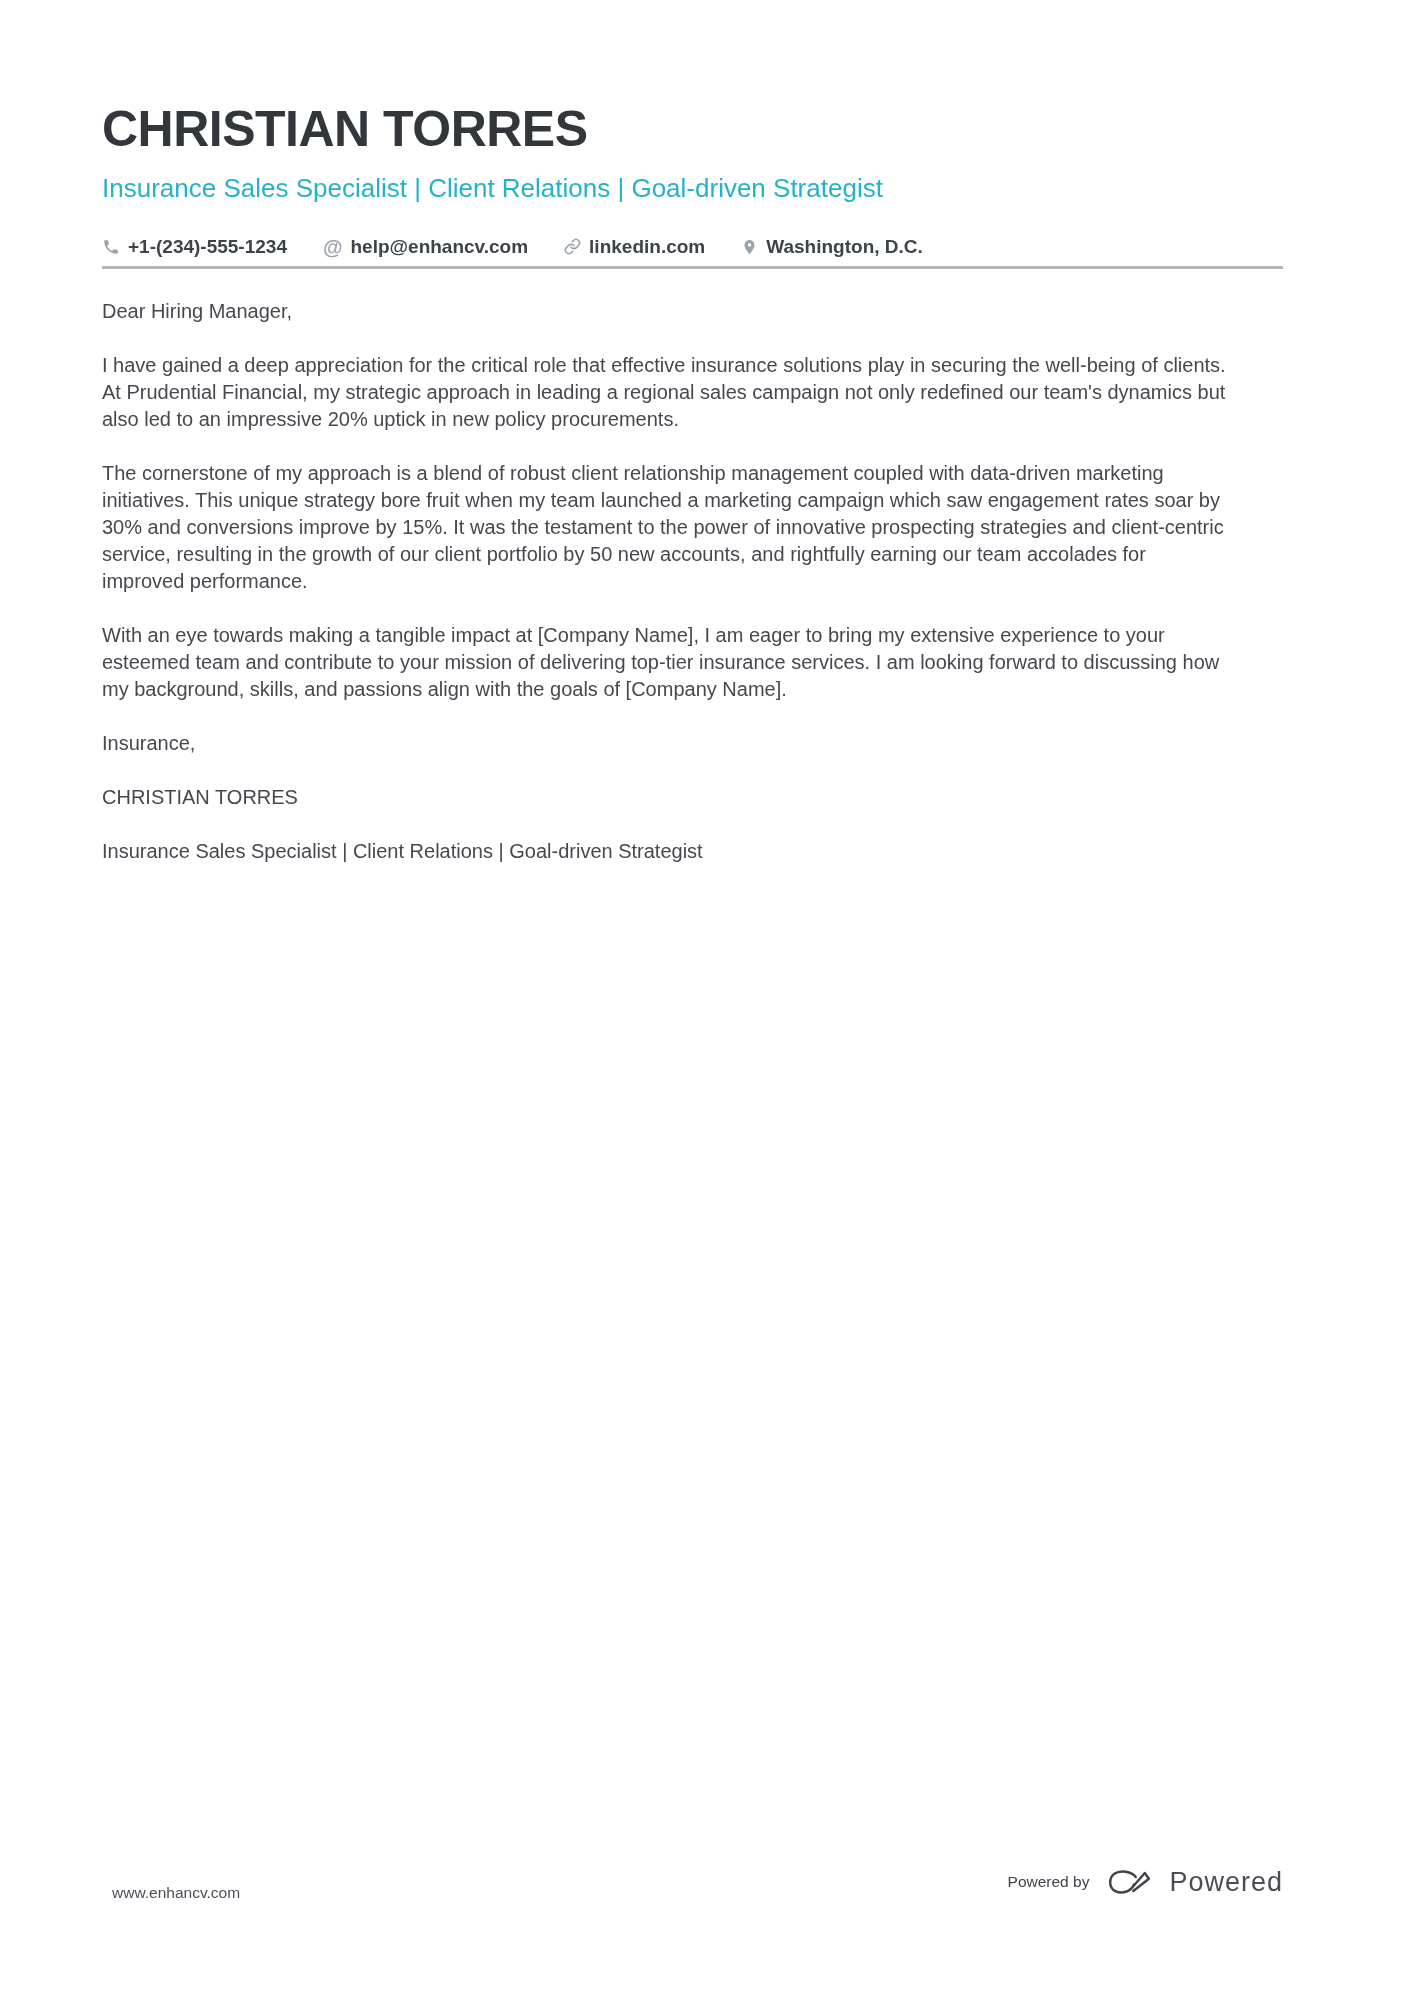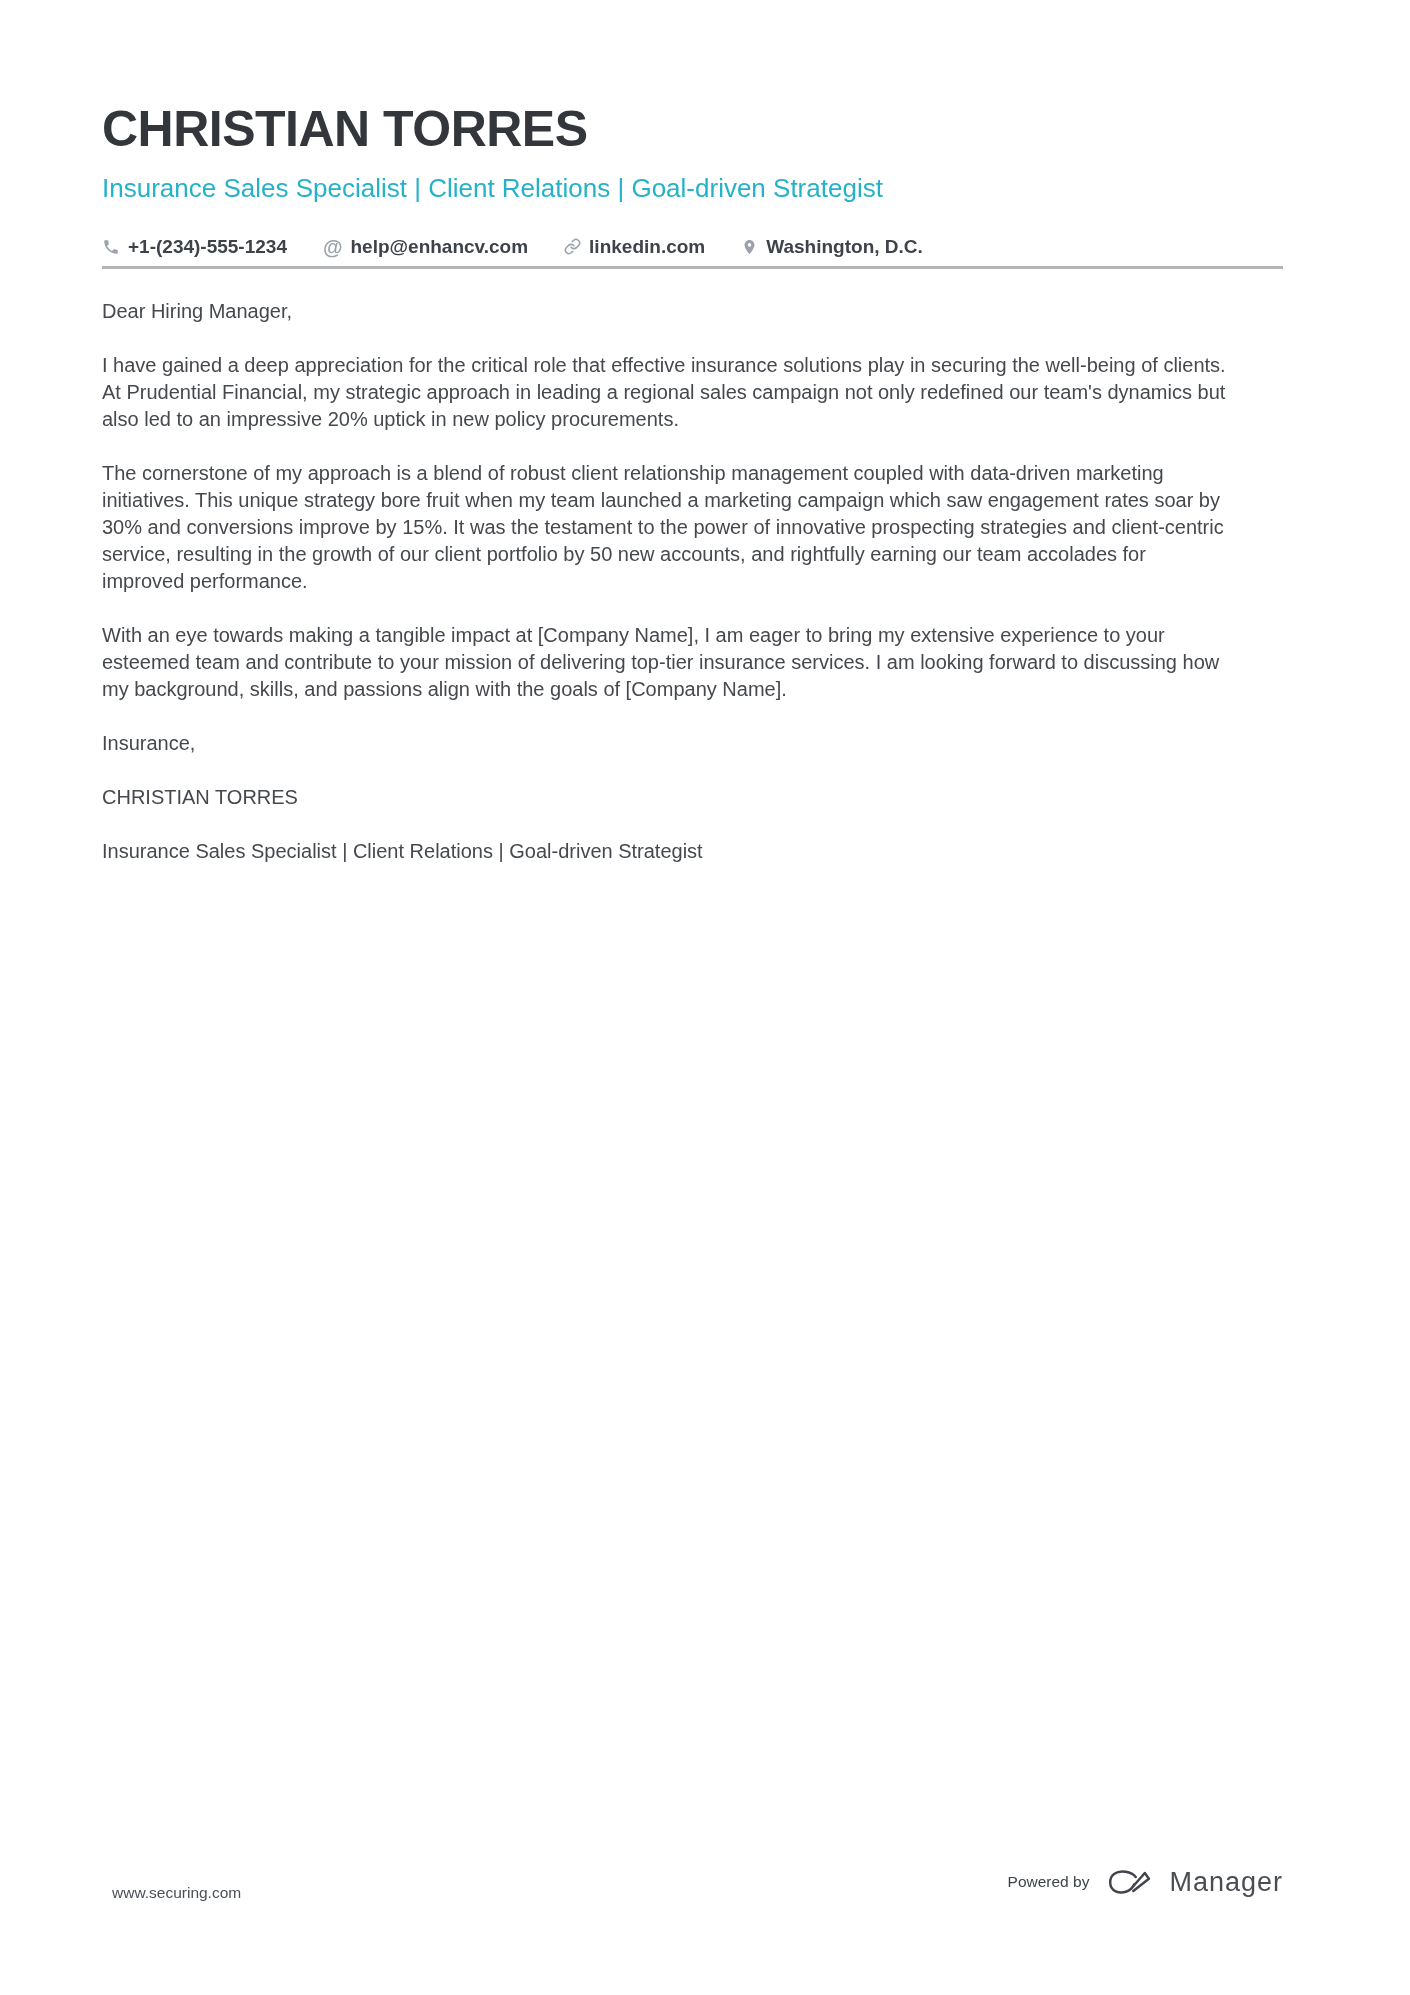--- a/index.html
+++ b/index.html
@@ -165,25 +165,25 @@
       <p>I have gained a deep appreciation for the critical role that effective insurance solutions play in securing the well-being of clients. At Prudential Financial, my strategic approach in leading a regional sales campaign not only redefined our team's dynamics but also led to an impressive 20% uptick in new policy procurements.</p>
       <p>The cornerstone of my approach is a blend of robust client relationship management coupled with data-driven marketing initiatives. This unique strategy bore fruit when my team launched a marketing campaign which saw engagement rates soar by 30% and conversions improve by 15%. It was the testament to the power of innovative prospecting strategies and client-centric service, resulting in the growth of our client portfolio by 50 new accounts, and rightfully earning our team accolades for improved performance.</p>
       <p>With an eye towards making a tangible impact at [Company Name], I am eager to bring my extensive experience to your esteemed team and contribute to your mission of delivering top-tier insurance services. I am looking forward to discussing how my background, skills, and passions align with the goals of [Company Name].</p>
       <p>Insurance,</p>
       <p>CHRISTIAN TORRES</p>
       <p>Insurance Sales Specialist | Client Relations | Goal-driven Strategist</p>
     </div>
 
   </div>
 
-  <div class="footer-site">www.securing.com</div>
+  <div class="footer-site">www.enhancv.com</div>
 
   <div class="footer-brand">
     <span class="powered-by">Powered by</span>
     <span class="brand-mark">
       <svg width="46" height="32" viewBox="0 0 56 36" fill="none" stroke="currentColor" stroke-width="3" stroke-linecap="round" stroke-linejoin="round">
         <path d="M35 12 C30 5 16 3 9 8 C2 13 2 25 10 29 C18 33 29 30 33 21"></path>
         <path d="M33 22 L46 7 L51 14 L32 29"></path>
       </svg>
     </span>
-    <span class="brand-word">Manager</span>
+    <span class="brand-word">Powered</span>
   </div>
 </div>
 
 </body></html>

